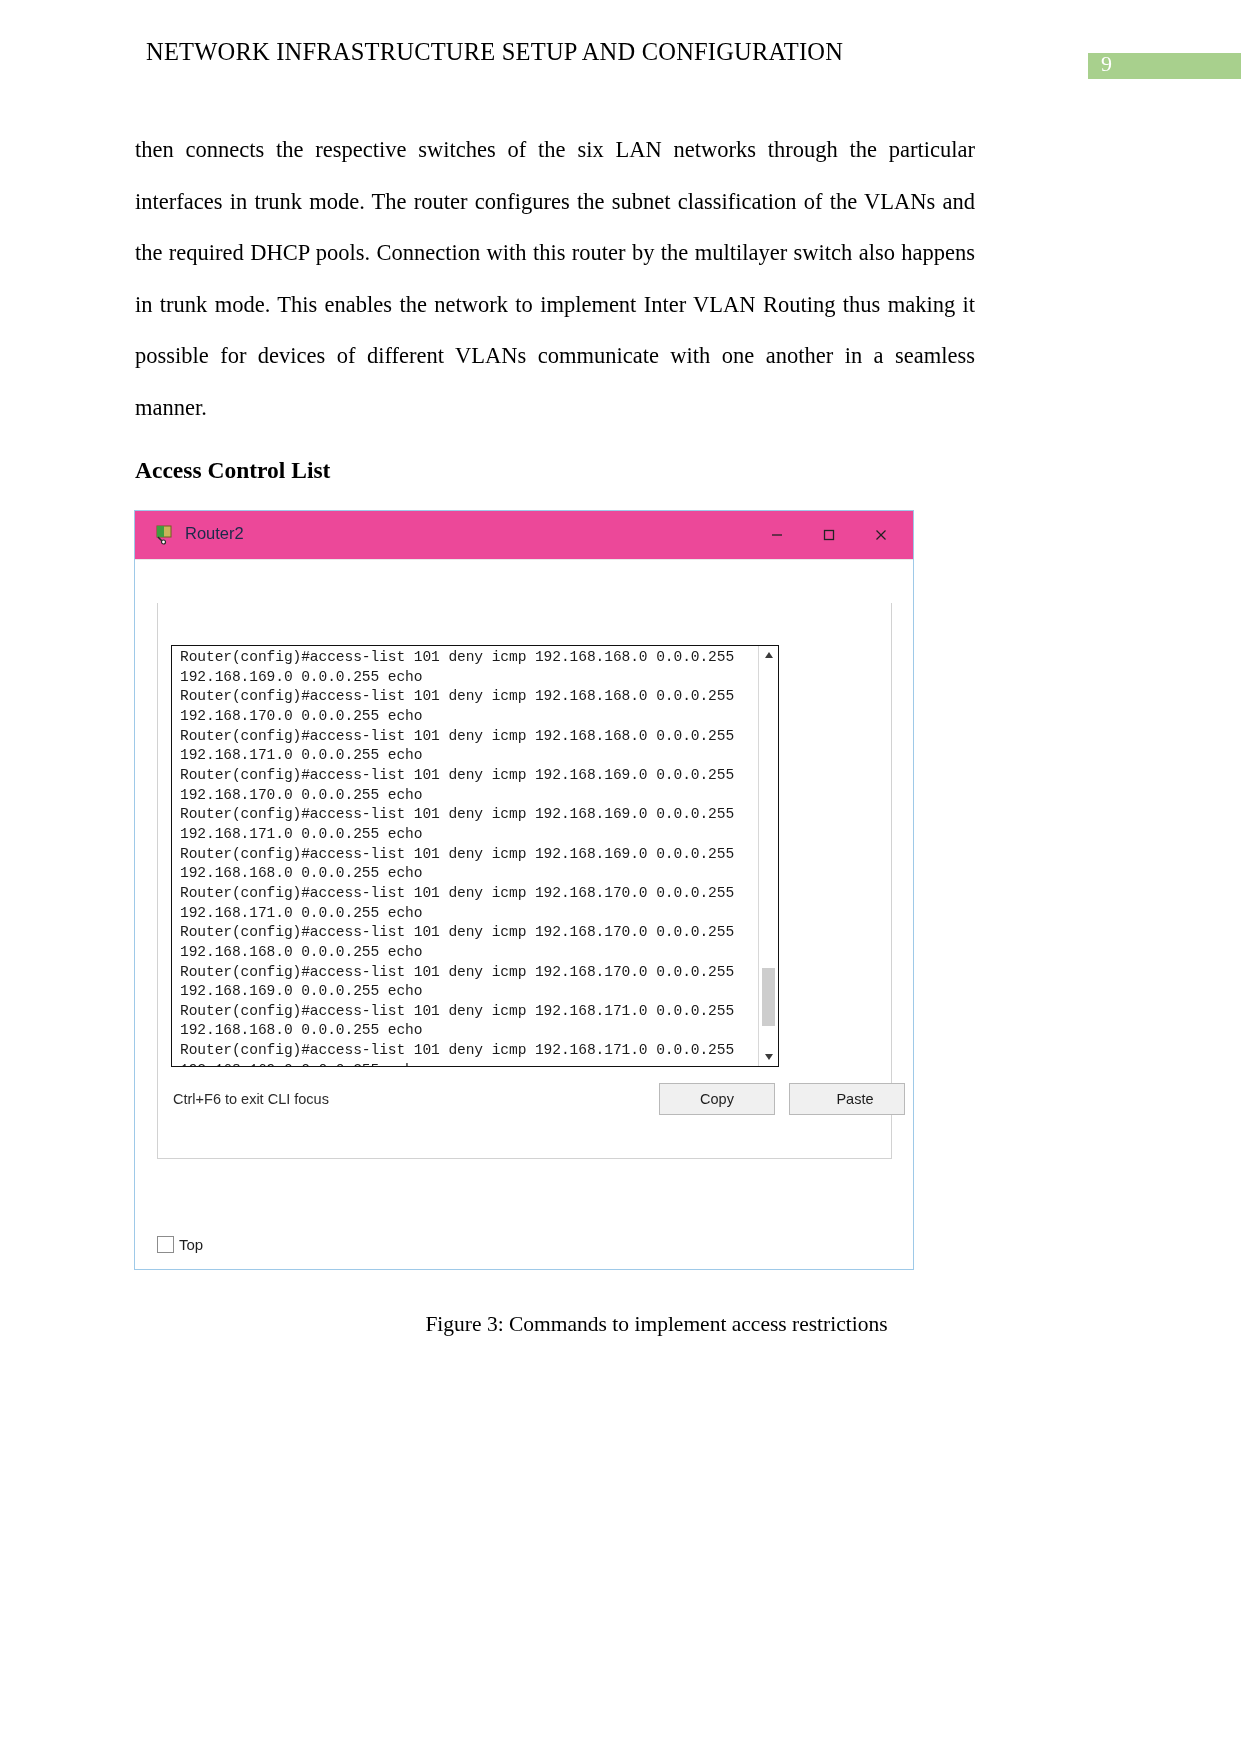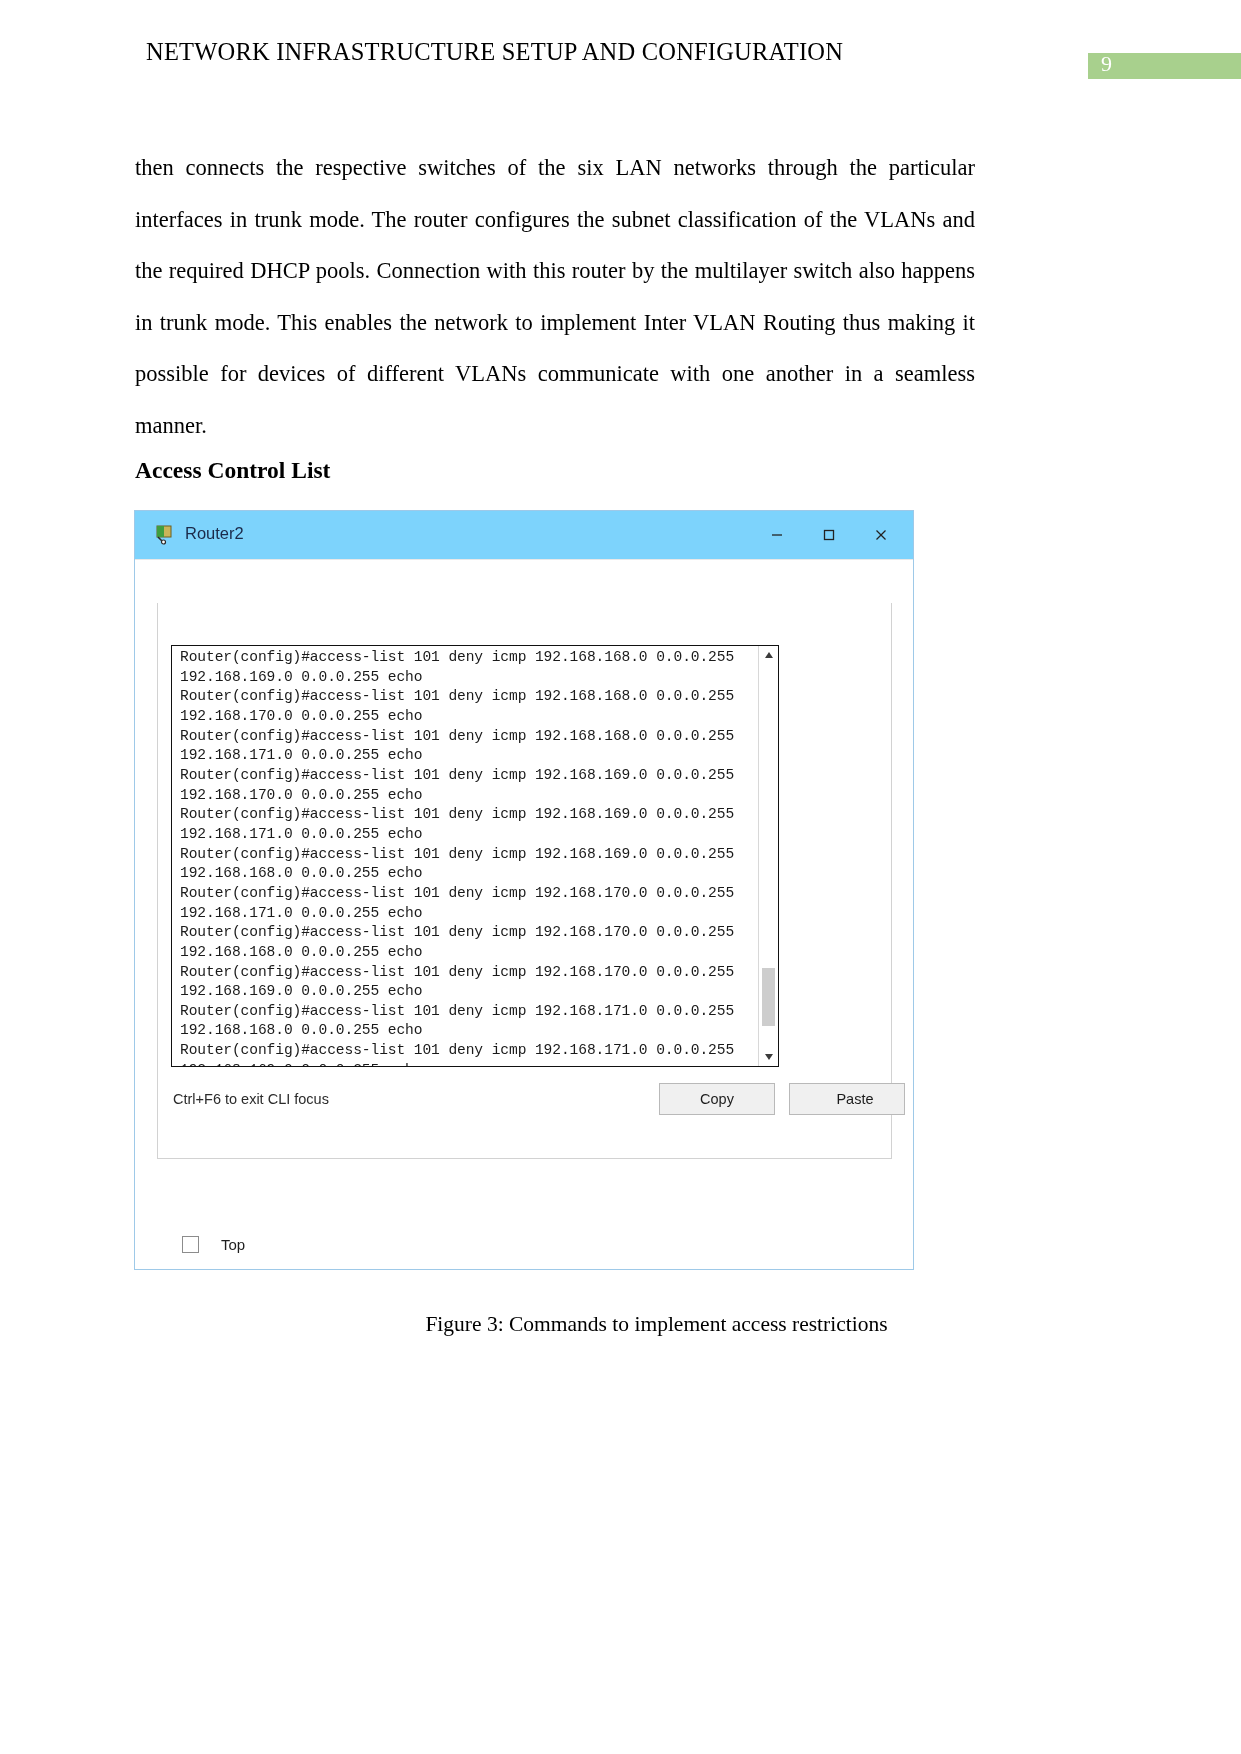--- a/index.html
+++ b/index.html
@@ -48,21 +48,21 @@
     top: -2px;
     font-family: "Liberation Serif", serif;
     font-size: 22px;
     color: #ffffff;
   }
 
   
   .body-text {
     position: absolute;
     left: 135px;
-    top: 142px;
+    top: 124px;
     width: 840px;
     font-family: "Liberation Serif", serif;
     font-size: 22.5px;
     line-height: 51.5px;
     text-align: justify;
     text-justify: inter-word;
     color: #000;
   }
   .body-text p { margin: 0; }
 
@@ -84,21 +84,21 @@
     width: 780px;
     height: 760px;
     background: #ffffff;
     border: 1px solid #9ec9e8;
     box-sizing: border-box;
     font-family: "Liberation Sans", sans-serif;
   }
   .pt-titlebar {
     position: relative;
     height: 48px;
-    background: #7dd3fc;
+    background: #ec4899;
     border-bottom: 1px solid #e8e8e8;
   }
   .pt-app-icon {
     position: absolute;
     left: 18px;
     top: 12px;
     width: 22px;
     height: 22px;
   }
   .pt-title {
@@ -259,22 +259,21 @@
   }
   .btn.copy { left: 488px; }
   .btn.paste { left: 618px; padding-left: 16px; }
 
   .pt-bottom {
     position: absolute;
     left: 22px;
     bottom: 16px;
     display: flex;
     align-items: center;
-    gap: 22px;
-    margin-left: 25px;
+    gap: 5px;
   }
   .pt-checkbox {
     width: 17px;
     height: 17px;
     border: 1px solid #8c8c8c;
     background: #ffffff;
     box-sizing: border-box;
   }
   .pt-checkbox-label {
     font-size: 15px;

